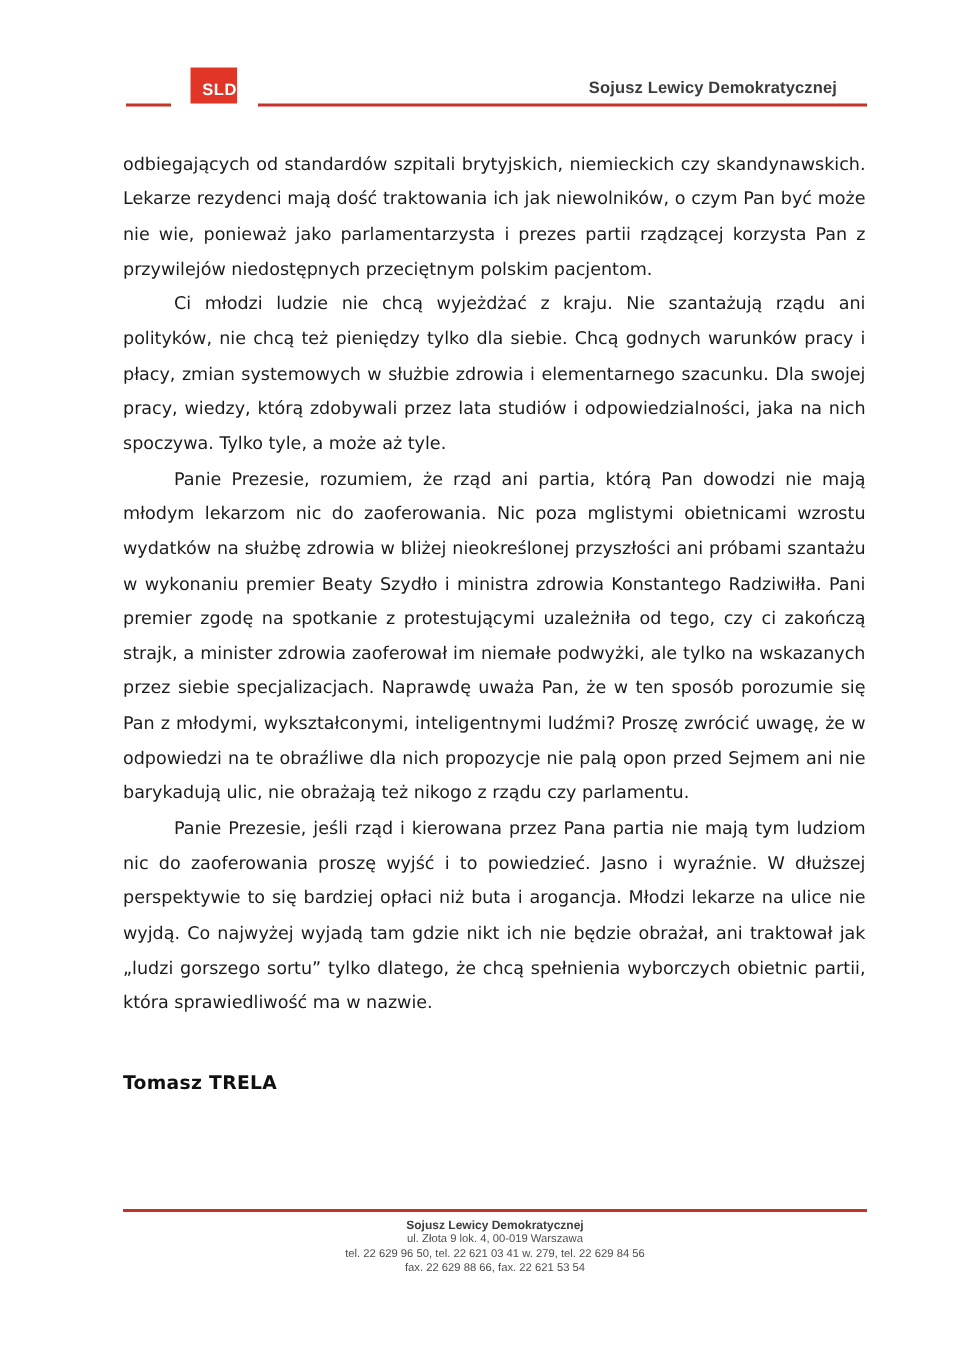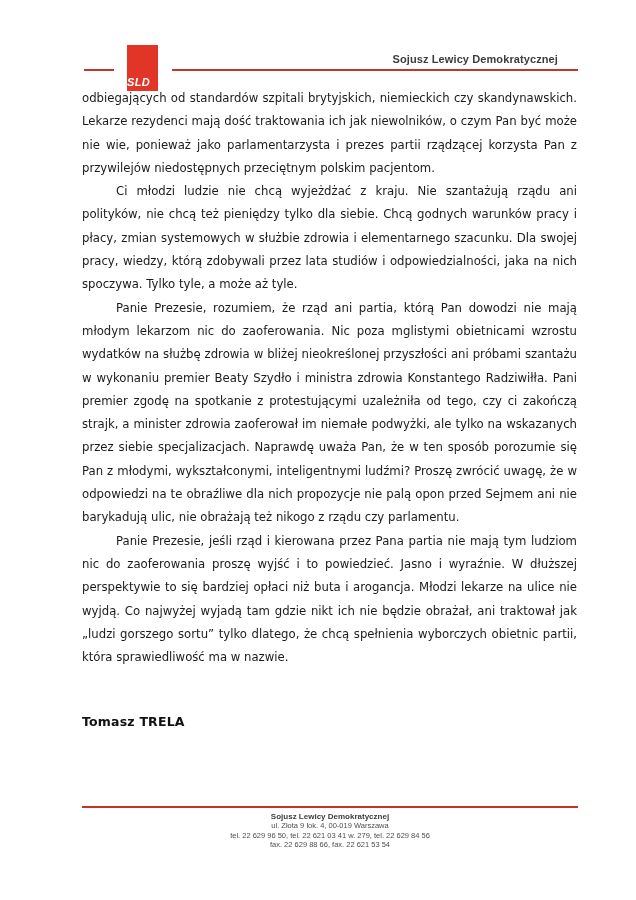--- a/index.html
+++ b/index.html
@@ -12,22 +12,22 @@
     font-family: "DejaVu Sans", sans-serif;
   }
 
   
   .header-dash {
     position: absolute; left: 84px; top: 69px;
     width: 30px; height: 2px;
   }
   .logo {
     position: absolute; left: 127px; top: 45px;
-    width: 31px; height: 46px;
-    display: flex; align-items: flex-end; justify-content: flex-start; font-style: italic;
+    width: 31px; height: 24px;
+    display: flex; align-items: flex-end; justify-content: flex-end;
   }
   .logo-text {
     color: #ffffff;
     font-family: "Liberation Sans", sans-serif;
     font-weight: bold;
     font-size: 11px;
     line-height: 1;
     letter-spacing: 0.4px;
     padding-bottom: 3px;
   }
@@ -40,21 +40,21 @@
     text-align: right;
     font-family: "Liberation Sans", sans-serif;
     font-weight: 600;
     font-size: 11px;
     color: #3c3c3c;
     letter-spacing: 0.1px;
   }
 
   
   .letter-body {
-    position: absolute; left: 82px; top: 87px; width: 495px;
+    position: absolute; left: 82px; top: 98px; width: 495px;
     font-size: 11.7px;
     line-height: 23.3px;
     color: #1b1b1b;
     text-align: justify;
   }
   .letter-body p { margin: 0; }
   .letter-body p.indent { text-indent: 34px; }
 
   .signature {
     position: absolute; left: 82px; top: 714px; width: 495px;

